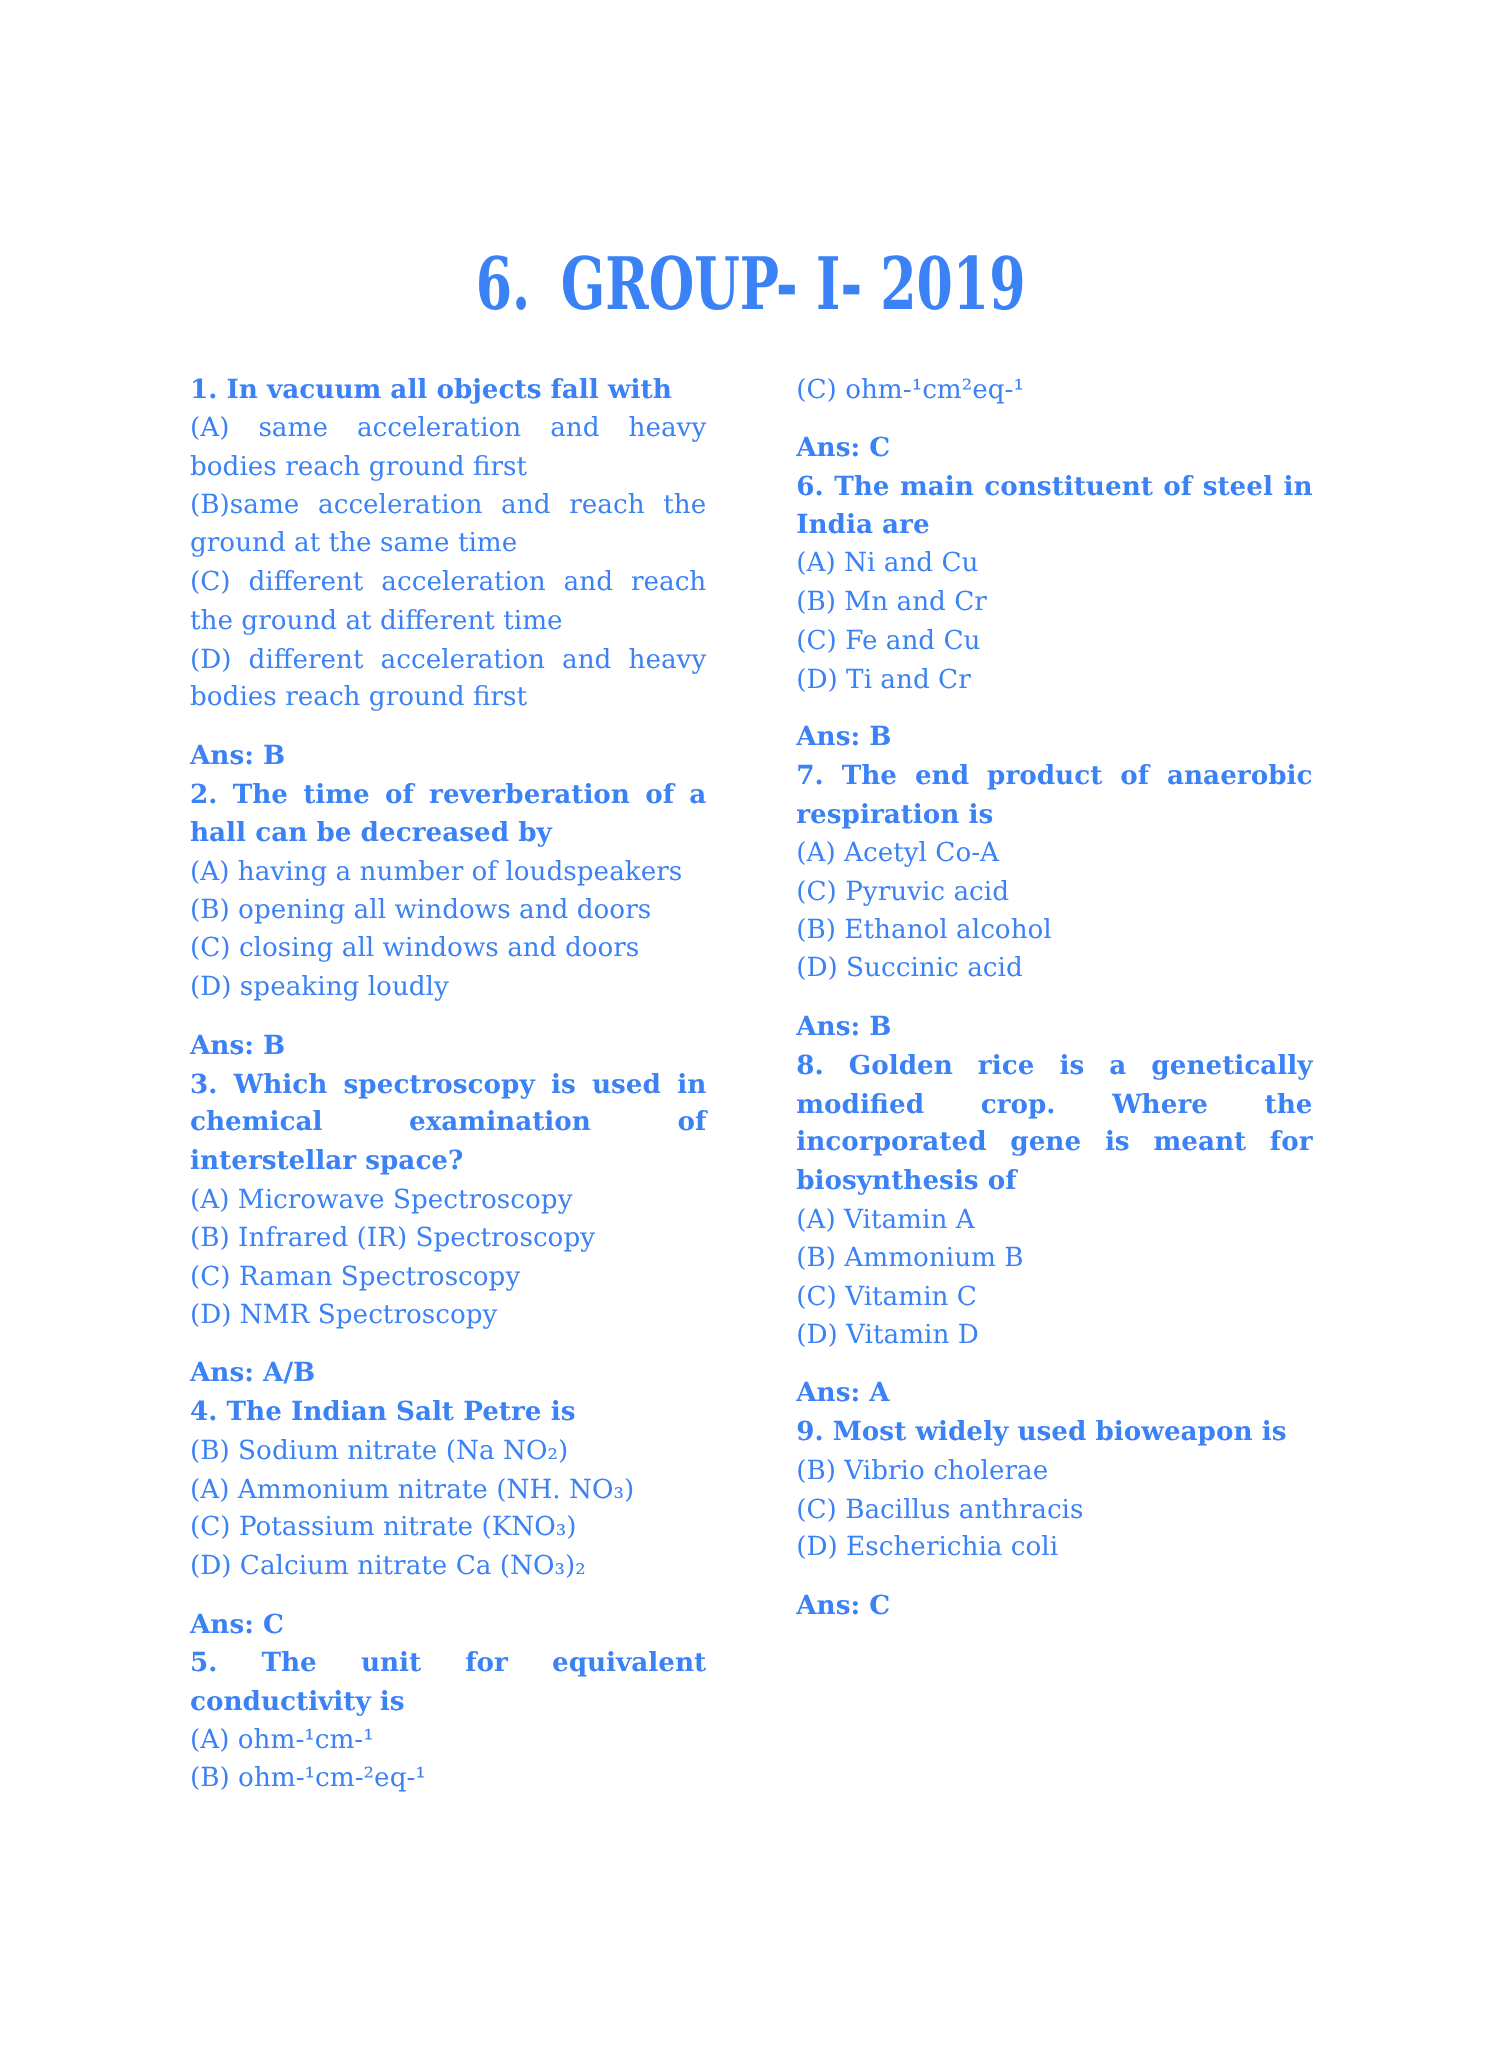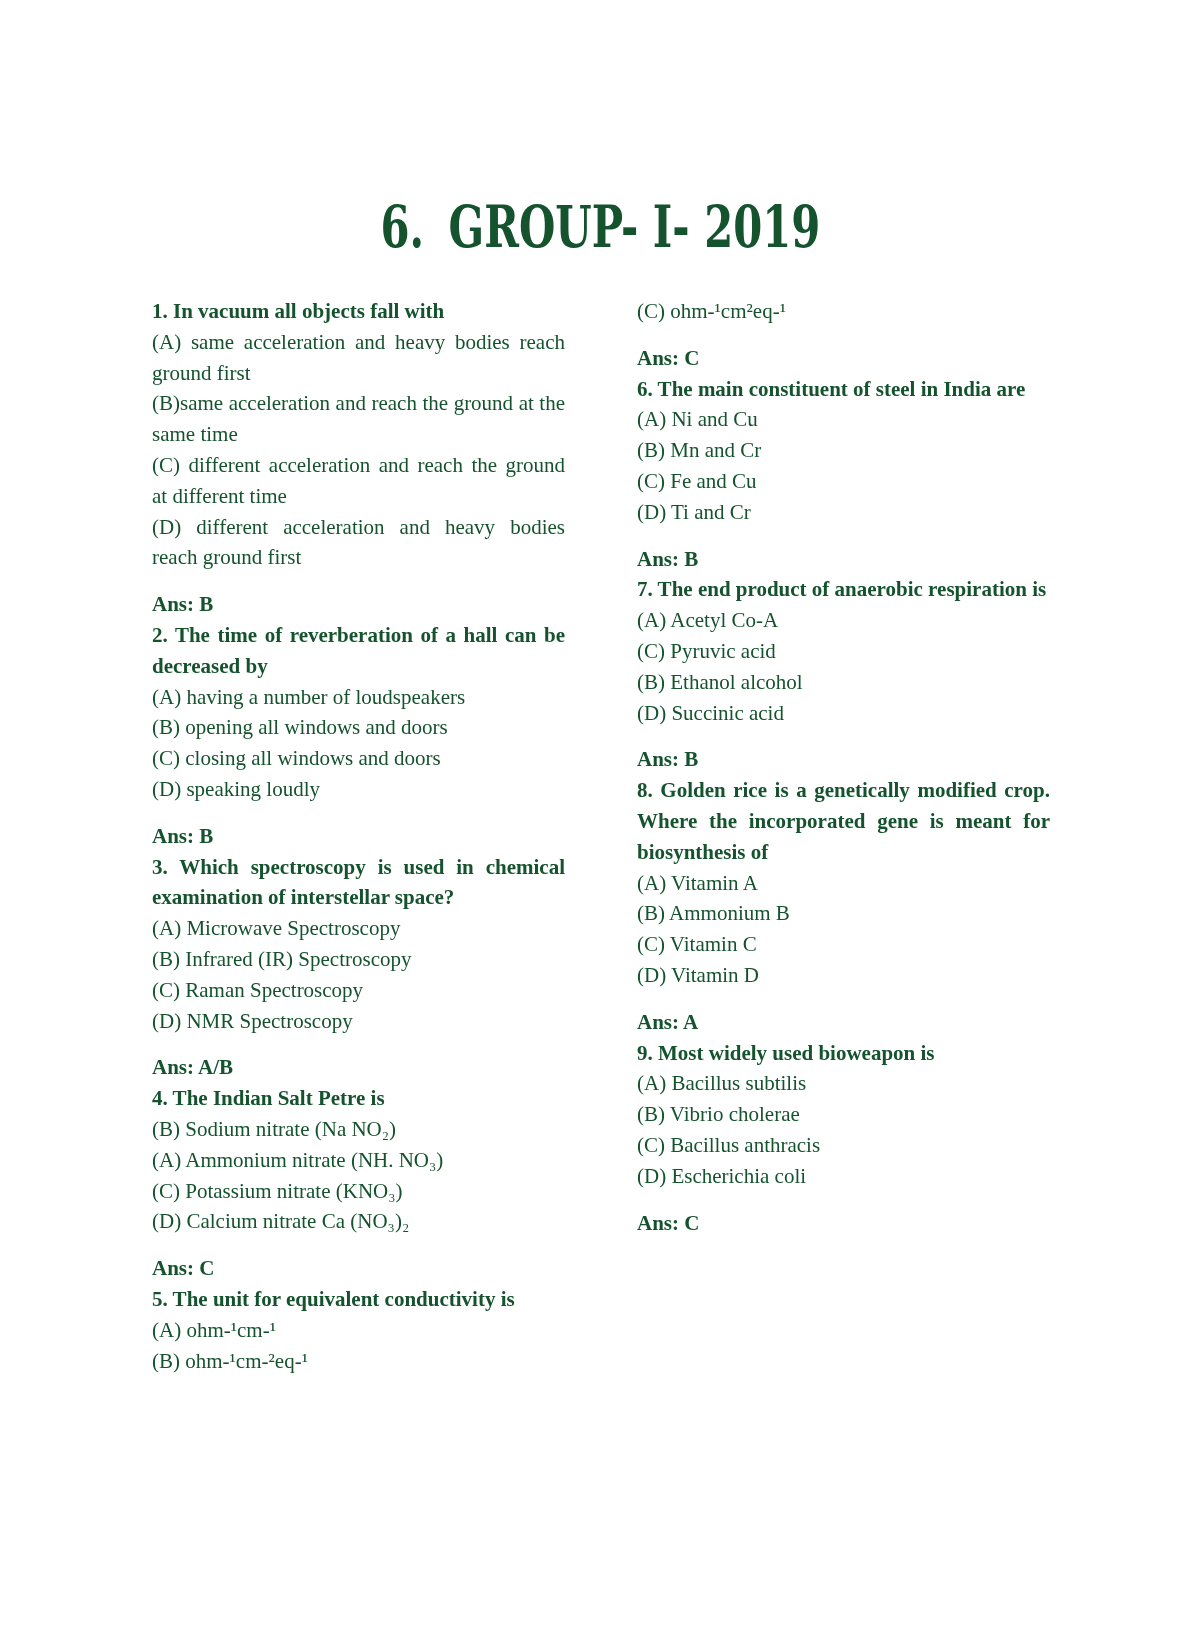--- a/index.html
+++ b/index.html
@@ -1,21 +1,21 @@
 <!DOCTYPE html>
 <html><head>
 <meta charset="utf-8">
 <style>
   html, body { margin: 0; padding: 0; background: #ffffff; }
   .page {
     position: relative;
     width: 1200px;
     height: 1651px;
     background: #ffffff;
-    color: #14532d;
+    color: #3b82f6;
     font-family: "DejaVu Serif", serif;
     overflow: hidden;
   }
   .title-row {
     position: absolute;
     top: 196px;
     left: 0;
     width: 100%;
     text-align: center;
   }
@@ -28,21 +28,20 @@
     line-height: 1.1;
     white-space: nowrap;
   }
   .title-inner .title-number { margin-right: 34px; }
   .columns {
     position: absolute;
     top: 296px;
     left: 152px;
     display: flex;
     gap: 72px;
-    font-family: Liberation Serif, serif;
   }
   .col {
     width: 413px;
     font-size: 21px;
     line-height: 30.8px;
     text-align: justify;
     text-align-last: left;
   }
   .col p { margin: 0; padding: 0; }
   .col p.question { font-weight: bold; }
@@ -104,21 +103,20 @@
         <p class="option">(B) Ethanol alcohol</p>
         <p class="option">(D) Succinic acid</p>
         <p class="answer">Ans: B</p>
         <p class="question">8. Golden rice is a genetically modified crop. Where the incorporated gene is meant for biosynthesis of</p>
         <p class="option">(A) Vitamin A</p>
         <p class="option">(B) Ammonium B</p>
         <p class="option">(C) Vitamin C</p>
         <p class="option">(D) Vitamin D</p>
         <p class="answer">Ans: A</p>
         <p class="question">9. Most widely used bioweapon is</p>
-        <p class="option">(A) Bacillus subtilis</p>
         <p class="option">(B) Vibrio cholerae</p>
         <p class="option">(C) Bacillus anthracis</p>
         <p class="option">(D) Escherichia coli</p>
         <p class="answer">Ans: C</p>
       </div>
   </div>
 
 </div>
 
 </body></html>

